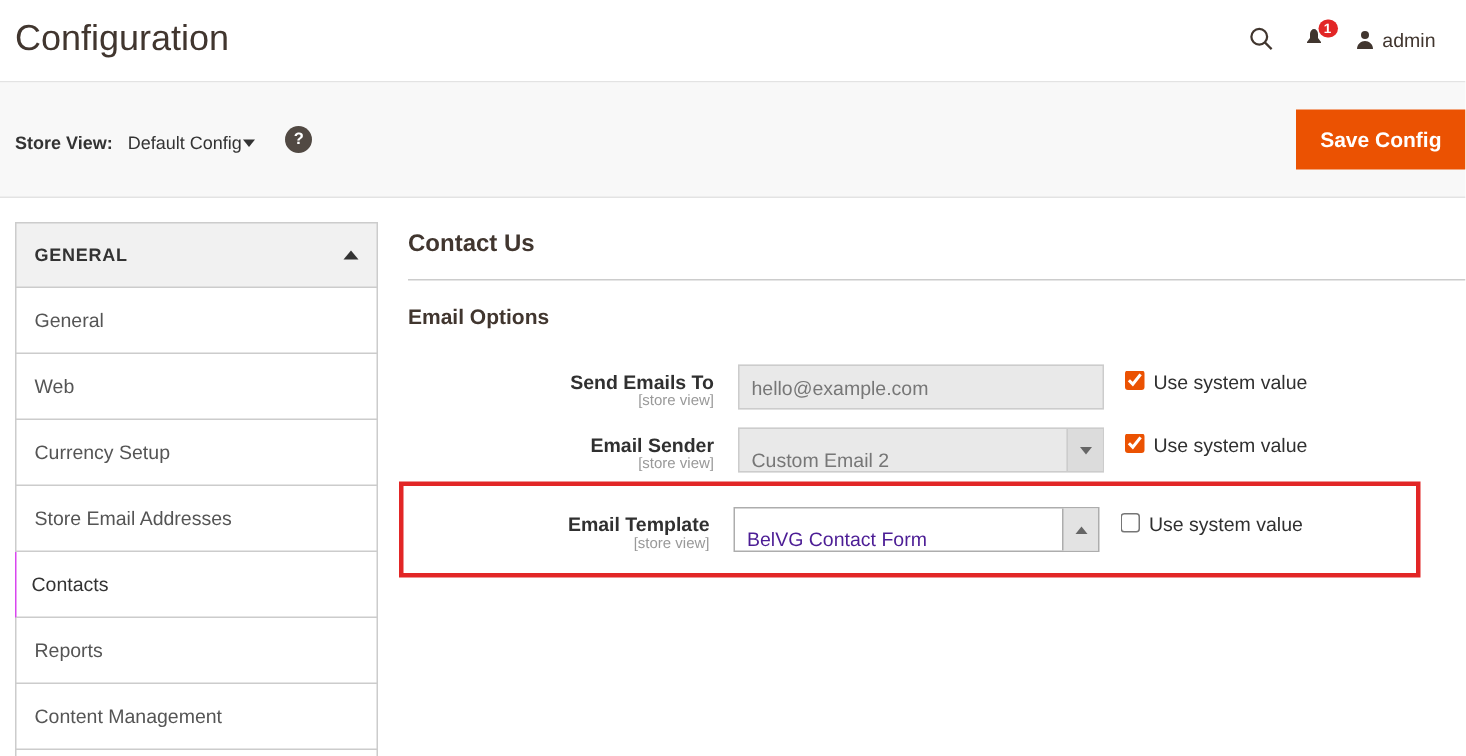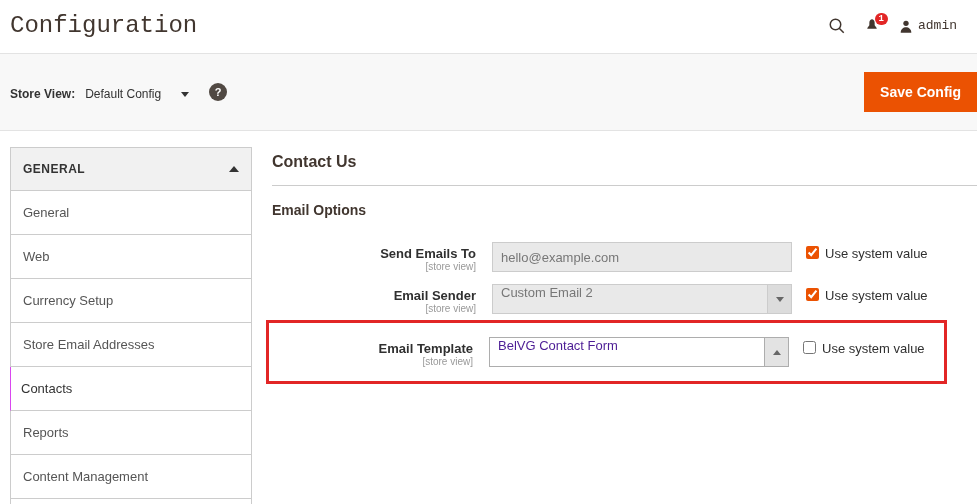--- a/index.html
+++ b/index.html
@@ -1,32 +1,32 @@
 <!DOCTYPE html>
 <html><head>
 <meta charset="utf-8">
 <style>
 * { box-sizing: border-box; margin: 0; padding: 0; }
 body { font-family: 'Helvetica Neue', Arial, sans-serif; font-size: 13px; color: #333; background: #fff; width: 977px; }
 .page { width: 977px; }
 
 
-.header { display: flex; justify-content: space-between; align-items: center; padding: 12px 20px 14px 10px; border-bottom: 1px solid #e3e3e3; font-family: Liberation Mono, monospace; }
+.header { display: flex; justify-content: space-between; align-items: center; padding: 12px 20px 14px 10px; border-bottom: 1px solid #e3e3e3; }
 .page-title { font-size: 24px; font-weight: 300; color: #41362f; }
 .header-icons { display: flex; align-items: center; gap: 18px; }
 .icon { display: inline-flex; align-items: center; justify-content: center; color: #41362f; }
 .notif-wrap { position: relative; }
 .notif-badge { position: absolute; top: -5px; right: -8px; background: #e22626; color: #fff; border-radius: 8px; font-size: 9px; padding: 1px 4px; line-height: 10px; font-weight: bold; }
 .admin-block { display: flex; align-items: center; gap: 4px; font-size: 13px; color: #41362f; }
 
 
 .toolbar { display: flex; justify-content: space-between; align-items: center; background: #f8f8f8; border-bottom: 1px solid #e3e3e3; padding: 18px 0 18px 10px; }
 .store-view { display: flex; align-items: flex-end; gap: 10px; font-size: 12px; }
 .store-view-label { font-weight: 600; }
-.store-view-select { display: inline-flex; align-items: center; gap: 20px; color: #333; cursor: pointer; }
+.store-view-select { display: inline-flex; align-items: center; gap: 1px; color: #333; cursor: pointer; }
 .caret-down { width: 0; height: 0; border-left: 4px solid transparent; border-right: 4px solid transparent; border-top: 5px solid #333; }
 .help-icon { width: 18px; height: 18px; border-radius: 50%; background: #514943; color: #fff; display: inline-flex; align-items: center; justify-content: center; font-size: 11px; font-weight: bold; margin-left: 10px; }
 .save-btn { background: #eb5202; color: #fff; border: none; padding: 12px 16px; font-size: 14px; font-weight: 600; cursor: pointer; }
 
 
 .body { display: flex; padding: 16px 0 0 10px; gap: 20px; }
 
 
 .sidebar { width: 242px; flex-shrink: 0; }
 .sb-group-header { background: #f1f1f1; border: 1px solid #ccc; padding: 14px 12px; font-size: 12px; font-weight: 700; letter-spacing: 0.5px; display: flex; justify-content: space-between; align-items: center; cursor: pointer; }
@@ -37,27 +37,27 @@
 
 .main { flex: 1; padding-right: 0; }
 .section-title { font-size: 16px; color: #41362f; font-weight: 600; padding: 6px 0 14px 0; border-bottom: 1px solid #ccc; margin-bottom: 16px; }
 .subsection-title { font-size: 14px; color: #41362f; font-weight: 600; margin-bottom: 18px; }
 
 
 .form-row { display: flex; align-items: flex-start; padding: 6px 0; }
 .form-label-col { width: 220px; text-align: right; padding-right: 16px; padding-top: 4px; }
 .form-label { font-size: 13px; font-weight: 600; color: #303030; }
 .form-scope { font-size: 10px; color: #999; display: block; }
-.form-control-col { width: 300px; }
+.form-control-col { width: 244px; }
 .form-check-col { padding-left: 14px; display: flex; align-items: flex-start; gap: 6px; padding-top: 4px; font-size: 13px; color: #303030; }
 .form-check-col input[type=checkbox] { accent-color: #eb5202; }
 
 .text-input, .select-box { width: 100%; height: 30px; border: 1px solid #adadad; background: #fff; padding: 0 8px; font-size: 13px; color: #4c1d95; }
 .text-input.disabled, .select-box.disabled { background: #e9e9e9; color: #777; border-color: #ccc; }
-.select-box { display: flex; align-items: flex-start; justify-content: space-between; cursor: pointer; gap: 13px; }
+.select-box { display: flex; align-items: flex-end; justify-content: space-between; cursor: pointer; gap: 13px; }
 .select-caret-box { width: 24px; height: 28px; background: #e3e3e3; border-left: 1px solid #adadad; display: flex; align-items: center; justify-content: center; margin-right: -8px; }
 .select-box.disabled .select-caret-box { background: #dcdcdc; border-left-color: #ccc; }
 .caret-down-sm { width: 0; height: 0; border-left: 4px solid transparent; border-right: 4px solid transparent; border-top: 5px solid #666; }
 .caret-up-sm { width: 0; height: 0; border-left: 4px solid transparent; border-right: 4px solid transparent; border-bottom: 5px solid #666; }
 
 .hint { font-size: 11px; color: #888; margin-top: 4px; line-height: 1.3; max-width: 300px; }
 
 .highlight-box { border: 3px solid #e22626; padding: 8px 0 8px 0; margin-left: -6px; margin-right: 30px; }
 
 </style>

